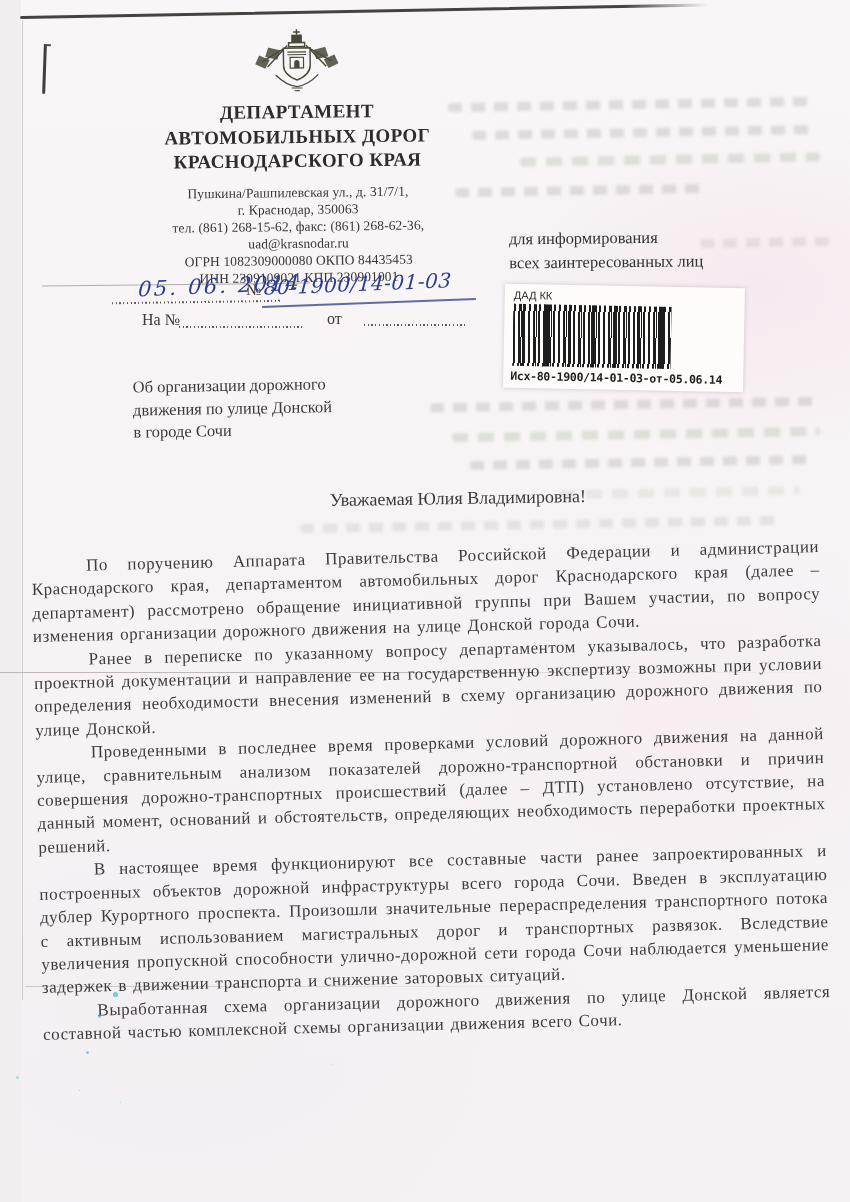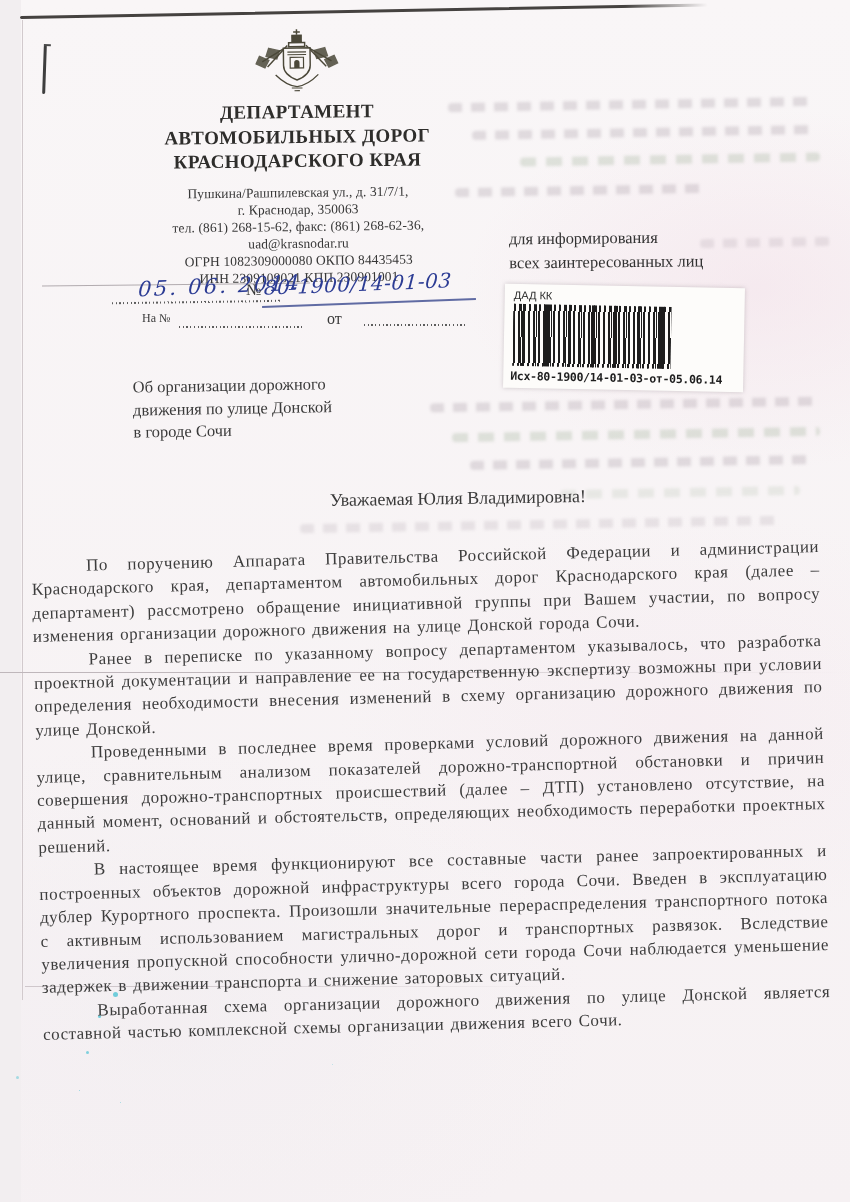--- a/index.html
+++ b/index.html
@@ -54,21 +54,21 @@
   .address{margin-top:10px;font-size:13.5px;line-height:17px;color:#383838;letter-spacing:.1px;}
 
   
   .hand{font-family:"DejaVu Serif",serif;font-style:italic;color:#2c3c94;}
   .hw-date{left:138px;top:274px;font-size:21px;letter-spacing:2.5px;transform:rotate(-2.4deg) skewX(-6deg);}
   .dots{height:2px;background-image:repeating-linear-gradient(90deg,#5c5c5c 0 1.3px,transparent 1.3px 3.7px);}
   .date-dots{left:112px;top:301px;width:168px;transform:rotate(-0.8deg);}
   .num-symbol{left:246px;top:281px;font-size:16px;color:#3a3a3a;}
   .hw-number{left:264px;top:272px;font-size:20px;letter-spacing:.5px;transform:rotate(-2.3deg) skewX(-6deg);white-space:nowrap;}
   .num-underline{left:262px;top:302px;width:214px;height:2px;background:#3a488f;transform:rotate(-2.2deg);opacity:.8;}
-  .refrow2-label{left:142px;top:311px;font-size:12px;color:#3a3a3a;}
+  .refrow2-label{left:142px;top:311px;font-size:16px;color:#3a3a3a;}
   .refrow2-dots1{left:179px;top:326px;width:125px;}
   .refrow2-from{left:327px;top:310px;font-size:16px;color:#3a3a3a;text-align:center;}
   .refrow2-dots2{left:364px;top:324px;width:104px;}
 
   
   .addressee{left:509px;top:226px;width:260px;font-size:16.5px;line-height:24px;color:#333;transform:rotate(-0.6deg);}
   .sticker{left:504px;top:286px;width:240px;height:104px;background:#fdfcfa;
     transform:rotate(1.1deg);box-shadow:0 0 4px rgba(160,150,155,.5);}
   .sticker-label{position:absolute;left:9px;top:5px;font-family:"Liberation Sans",sans-serif;
     font-size:11px;color:#2c2c2c;}

